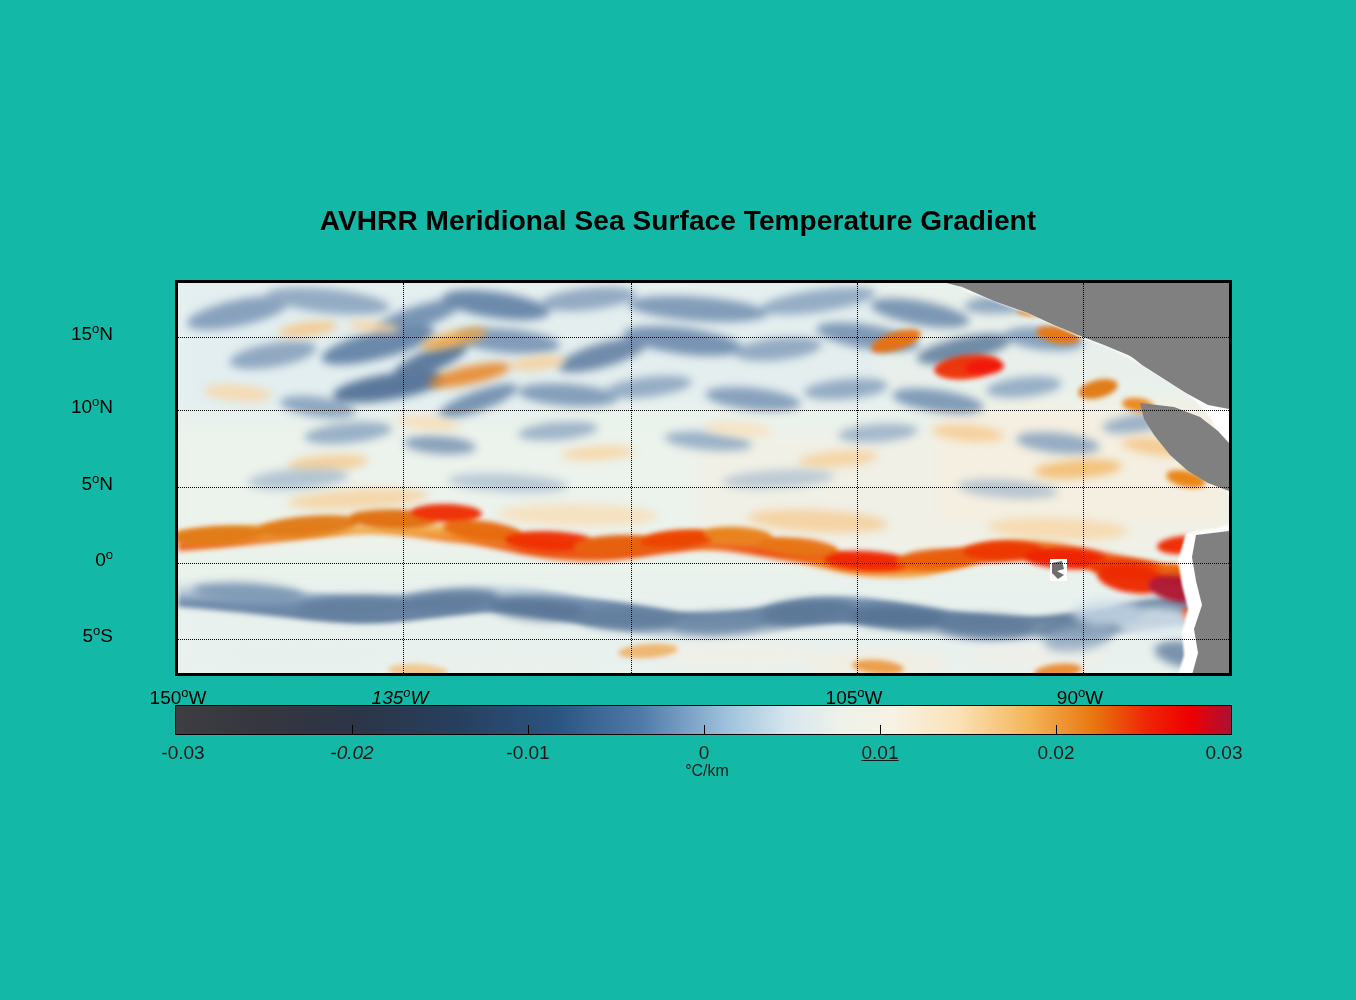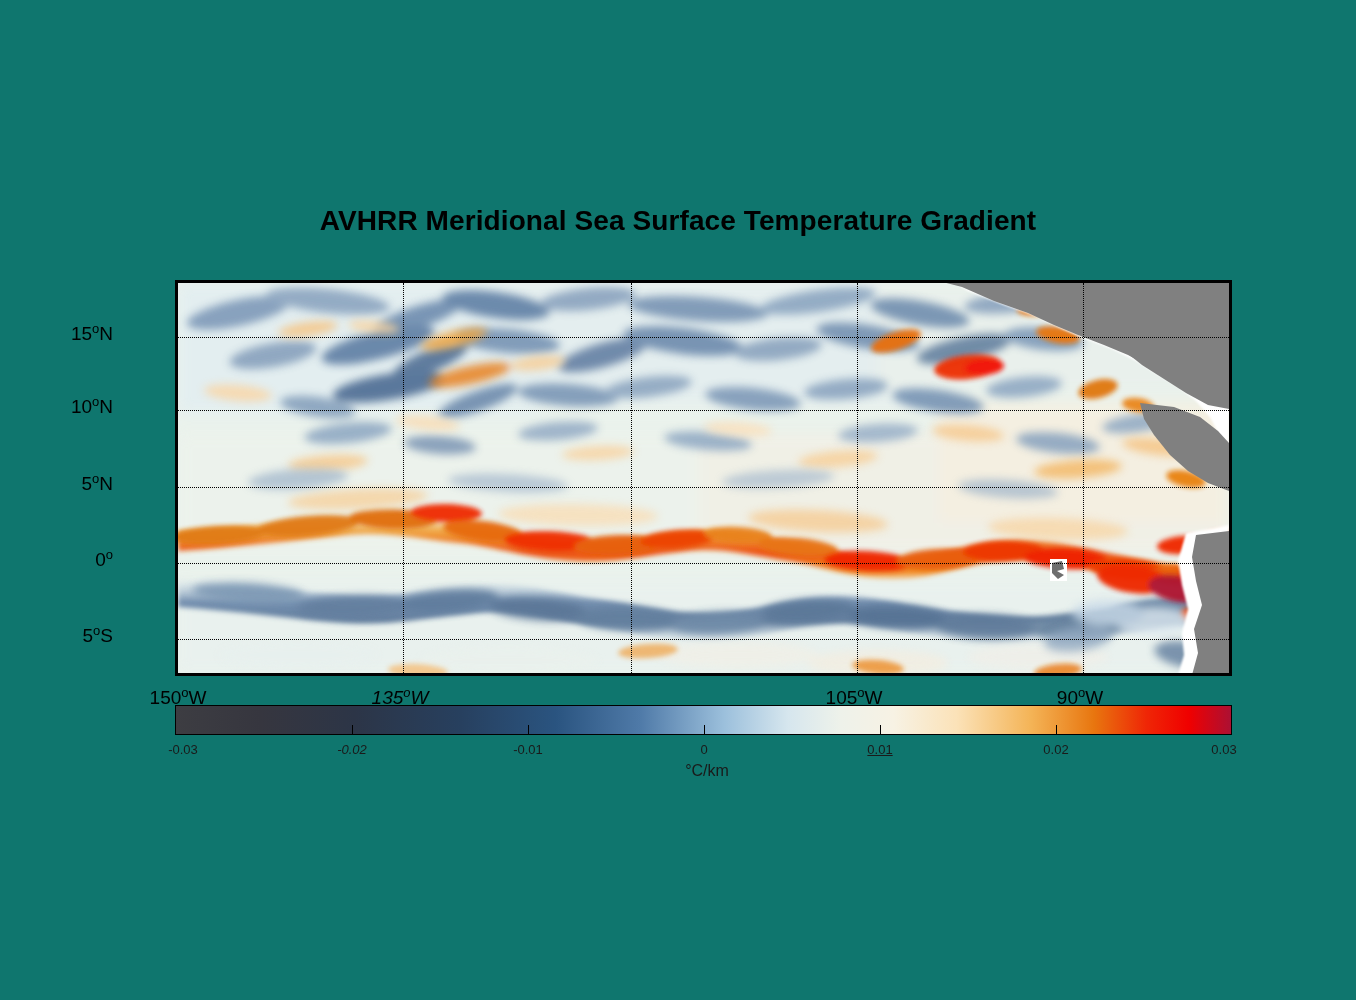--- a/index.html
+++ b/index.html
@@ -1,20 +1,20 @@
 <!DOCTYPE html>
 <html><head>
 <meta charset="utf-8">
 <style>
   html,body{margin:0;padding:0;background:#ffffff;}
   body{width:1356px;height:1000px;position:relative;
        font-family:"Liberation Sans","DejaVu Sans",sans-serif;
        -webkit-font-smoothing:antialiased;}
 
-  #figure{position:absolute;left:0;top:0;width:1356px;height:1000px;background:#0f766e;}
+  #figure{position:absolute;left:0;top:0;width:1356px;height:1000px;background:#14b8a6;}
 
   
   #title{position:absolute;left:0;top:205px;width:1356px;text-align:center;
          font-size:28px;font-weight:bold;color:#000;letter-spacing:.1px;}
   #subtitle{position:absolute;left:0;top:253px;width:1356px;text-align:center;
             font-size:19px;font-weight:bold;color:#000;}
 
   
   #axes{position:absolute;left:175px;top:280px;width:1057px;height:396px;
         border:3px solid #000;box-sizing:border-box;overflow:hidden;background:#eef4f0;}
@@ -34,21 +34,21 @@
         white-space:nowrap;transform:translateY(-50%);}
   .xlab{position:absolute;font-size:19px;color:#000;white-space:nowrap;
         transform:translateX(-50%);}
   .deg{font-size:13px;vertical-align:super;line-height:0;}
 
   
   #cbar{position:absolute;left:175px;top:705px;width:1057px;height:30px;
         border:1.5px solid #000;box-sizing:border-box;}
   #cbar .cbfill{width:100%;height:100%;}
   .cbtick{position:absolute;bottom:0;height:9px;width:0;border-left:1.5px solid #000;}
-  .cblab{position:absolute;top:742px;font-size:13px;color:#1a1a1a;white-space:nowrap;
+  .cblab{position:absolute;top:742px;font-size:19px;color:#1a1a1a;white-space:nowrap;
          transform:translateX(-50%);}
   #cbunit{position:absolute;top:762px;left:0;width:1356px;text-align:center;
           font-size:16px;color:#1a1a1a;}
   #cbunit .u{position:relative;left:29px;}
 </style>
 </head>
 <body>
 
 <div id="figure">
 

